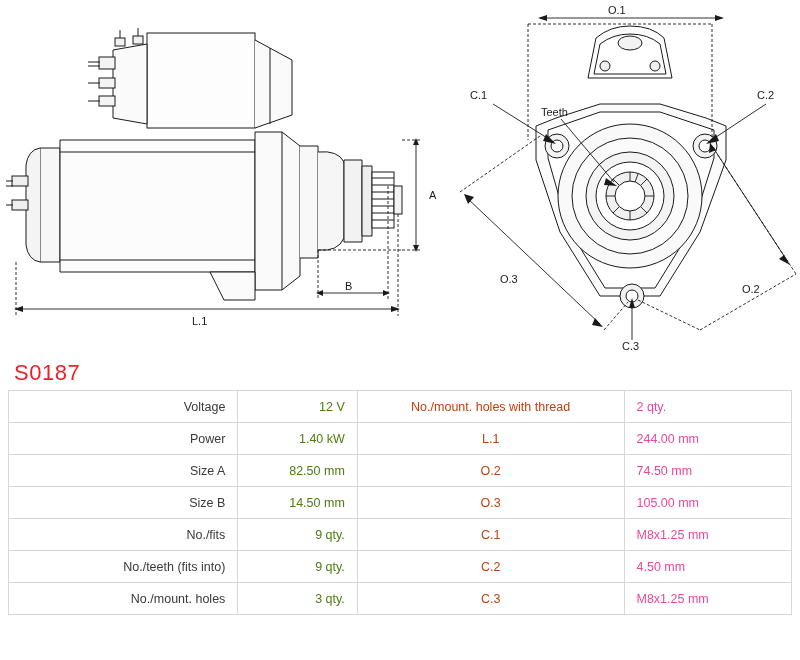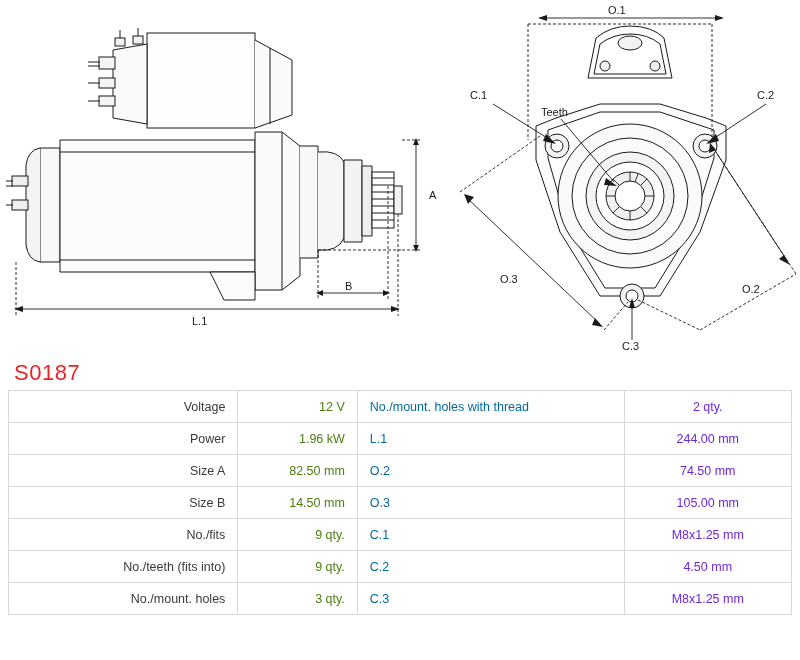--- a/index.html
+++ b/index.html
@@ -51,28 +51,28 @@
     text-align: right;
     width: 215px;
     color: #3a3a3a;
   }
   .val {
     text-align: right;
     width: 112px;
     color: #4d7c0f;
   }
   .lbl2 {
+    text-align: center;
+    width: 250px;
+    color: #c2410c;
+  }
+  .val2 {
     text-align: left;
-    width: 250px;
-    color: #0369a1;
-  }
-  .val2 {
-    text-align: center;
     width: 157px;
-    color: #6d28d9;
+    color: #ec4899;
   }
   svg text {
     font-family: "Liberation Sans", sans-serif;
     font-size: 11px;
     fill: #1a1a1a;
   }
 </style>
 </head>
 <body>
 
@@ -258,21 +258,21 @@
   <table id="spec-table">
     <tbody>
       <tr>
         <td class="lbl">Voltage</td>
         <td class="val">12 V</td>
         <td class="lbl2">No./mount. holes with thread</td>
         <td class="val2">2 qty.</td>
       </tr>
       <tr>
         <td class="lbl">Power</td>
-        <td class="val">1.96 kW</td>
+        <td class="val">1.40 kW</td>
         <td class="lbl2">L.1</td>
         <td class="val2">244.00 mm</td>
       </tr>
       <tr>
         <td class="lbl">Size A</td>
         <td class="val">82.50 mm</td>
         <td class="lbl2">O.2</td>
         <td class="val2">74.50 mm</td>
       </tr>
       <tr>

